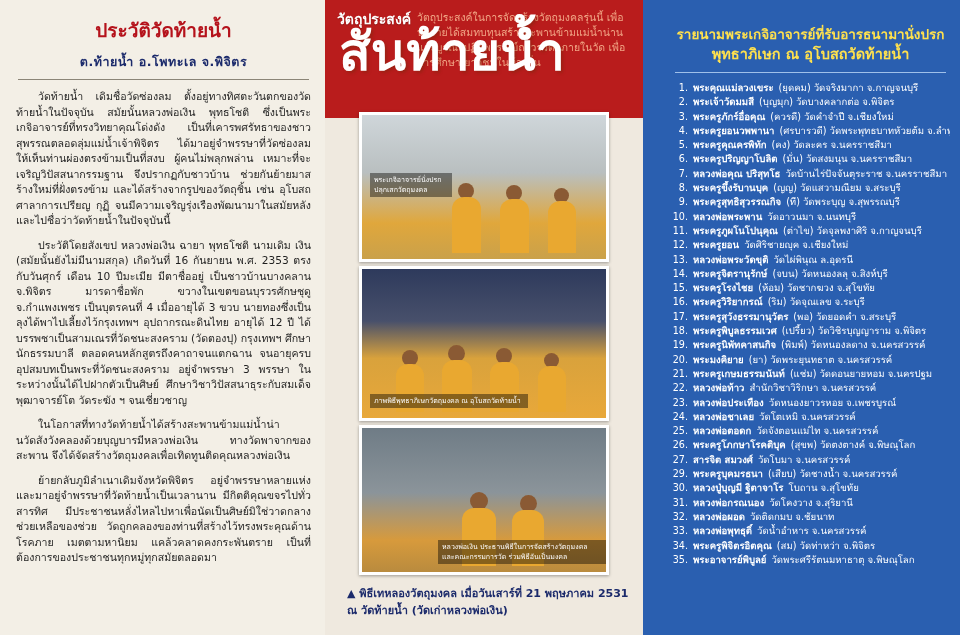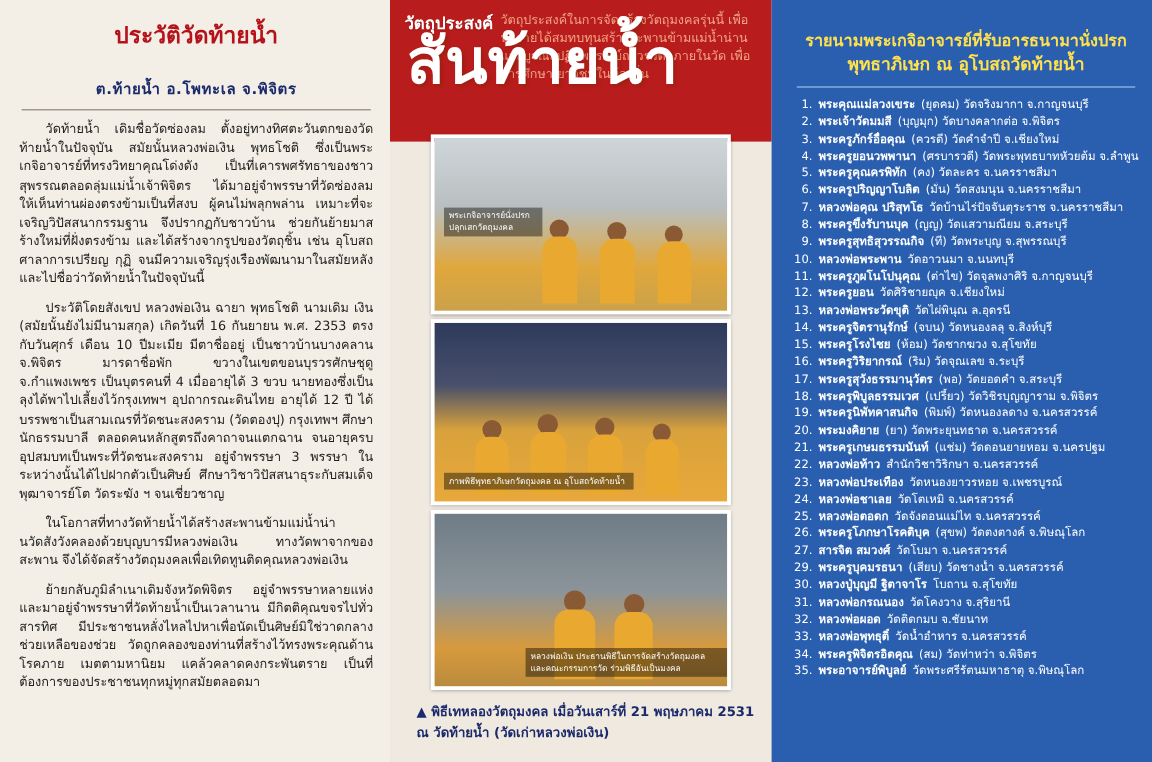--- a/index.html
+++ b/index.html
@@ -17,21 +17,21 @@
     background:#f3efe6;
     padding:10px 14px 0 16px;box-sizing:border-box;
   }
   .left-title{
     text-align:center;color:#b5121b;font-weight:bold;
     font-size:19px;line-height:24px;margin-top:8px;
     font-family:"DejaVu Sans","Liberation Sans",sans-serif;
   }
   .left-sub{
     text-align:center;color:#1b2a6b;font-weight:bold;
-    font-size:12.5px;margin-top:22px;letter-spacing:.5px;
+    font-size:12.5px;margin-top:10px;letter-spacing:.5px;
   }
   .rule{
     height:1px;background:#8b8577;margin:7px 2px 9px 2px;
   }
   .left-body p{
     margin:0 0 9px 0;
     font-size:10.6px;line-height:15.5px;
     color:#1e1e1e;text-align:justify;
     text-indent:22px;
   }
@@ -81,21 +81,21 @@
   .cap3{left:76px;bottom:8px;width:160px;}
   .mid-foot{
     position:absolute;left:22px;bottom:16px;width:282px;
     color:#1b2a6b;font-size:11px;line-height:17px;font-weight:bold;
   }
 
   
   .col-right{
     position:absolute;left:643px;top:0;width:317px;height:635px;
     background:#2a5fb0;
-    box-sizing:border-box;padding:10px 10px 0 17px;
+    box-sizing:border-box;padding:10px 10px 0 28px;
   }
   .right-head{
     color:#ffe14d;font-weight:bold;text-align:center;
     font-size:13.5px;line-height:20px;margin-top:14px;
   }
   .right-head .l2{font-size:14.5px;}
   .right-rule{height:1px;background:#9fc0ea;margin:8px 4px 8px 4px;}
   .monk-list{list-style:none;margin:0;padding:0;}
   .monk-list li{
     color:#ffffff;font-size:9.6px;line-height:14.3px;

